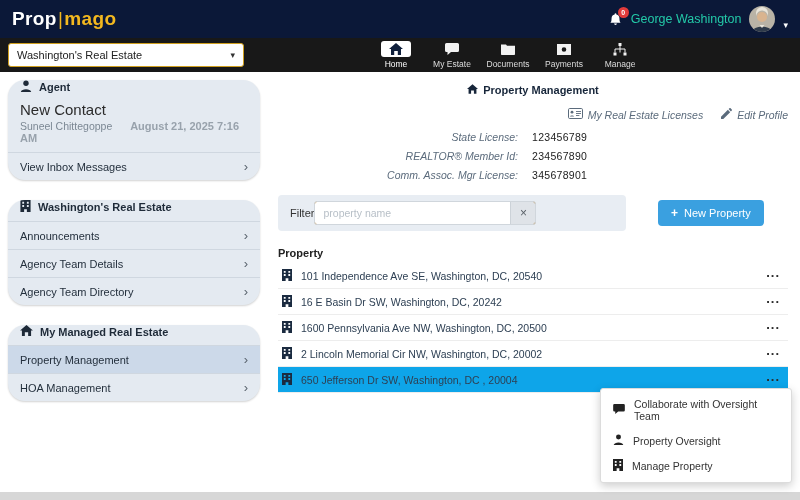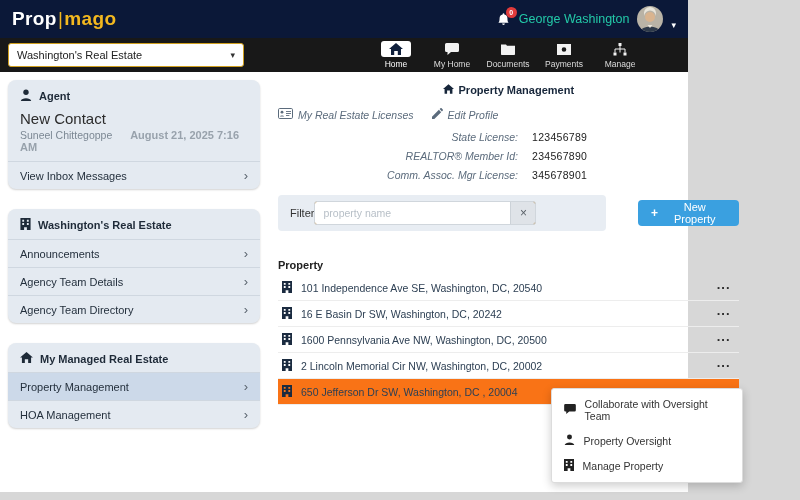--- a/index.html
+++ b/index.html
@@ -1,20 +1,20 @@
 <!DOCTYPE html>
 <html><head>
 <meta charset="utf-8">
 <style>
   * { box-sizing: border-box; }
   body {
     margin: 0; width: 800px; height: 500px; overflow: hidden;
     background: #d7d7d7; font-family: "Liberation Sans", sans-serif;
   }
-  .page { width: 688px; height: 492px; background: #fff; }
+  .page { width: 800px; height: 492px; background: #fff; }
 
   
   .topbar { height: 38px; background: #0b1838; display: flex; align-items: center; padding: 0 12px; }
   .logo { font-size: 19px; font-weight: bold; letter-spacing: .4px; }
   .logo .lp { color: #fff; }
   .logo .pipe { color: #f3b81f; margin: 0 1px; font-weight: normal; }
   .logo .lm { color: #f3b81f; }
   .user-area { margin-left: auto; display: flex; align-items: center; gap: 8px; }
   .bell { position: relative; display: inline-flex; cursor: pointer; }
   .badge { position: absolute; top: -5px; right: -6px; background: #e23b3b; color: #fff; font-size: 7px;
@@ -32,60 +32,60 @@
   .nav-items { position: absolute; left: 372px; top: 0; height: 100%; display: flex; align-items: center; gap: 8px; }
   .nav-item { display: flex; flex-direction: column; align-items: center; justify-content: center; gap: 2px; min-width: 48px; cursor: pointer; }
   .nav-item .nicon { height: 16px; display: flex; align-items: center; color: #f2f2f2; }
   .nav-item.active .nicon { background: #fff; color: #10203c; border-radius: 3px; padding: 2px 8px; }
   .nlabel { font-size: 8.5px; color: #ddd; }
   .nav-item.active .nlabel { color: #fff; }
 
   
   .content { display: flex; background: #fff; height: 420px; padding: 8px 8px 0; gap: 18px; }
   .sidebar { width: 252px; display: flex; flex-direction: column; gap: 20px; flex-shrink: 0; }
-  .card { background: #e4eaf1; border-radius: 8px; box-shadow: 0 1px 2px rgba(0,0,0,.18); overflow: hidden; padding-top: 9px; }
+  .card { background: #e4eaf1; border-radius: 17px; box-shadow: 0 1px 2px rgba(0,0,0,.18); overflow: hidden; }
   .card-title { display: flex; align-items: center; gap: 7px; padding: 0 12px 7px; font-size: 11px; font-weight: bold; color: #1e2a38; }
   .card-sub { padding: 0 12px; font-size: 15px; color: #2b2b2b; margin-bottom: 2px; }
   .card-meta { padding: 0 12px 8px; font-size: 10.5px; color: #7c8894; }
   .card-meta .ts { font-size: 11px; color: #98a2ac; margin-left: 15px; font-weight: bold; }
   .card-row { display: flex; align-items: center; justify-content: space-between; padding: 7px 12px;
               font-size: 11px; color: #24303d; border-top: 1px solid #cfd7e0; cursor: pointer; }
   .card-row .chev { color: #5a646e; font-size: 13px; line-height: 1; }
   .card-row.active { background: #ccd9e9; }
 
   .main { flex: 1; position: relative; padding-right: 4px; }
   .breadcrumb { display: flex; align-items: center; justify-content: center; gap: 5px; font-size: 11px;
                 font-weight: bold; color: #17263a; margin: 4px 0 12px; }
-  .license-links { display: flex; align-items: center; gap: 18px; font-size: 10.5px; font-style: italic; color: #5b6b7c; margin-bottom: 10px; }
+  .license-links { display: flex; align-items: center; gap: 18px; font-size: 10.5px; font-style: italic; color: #5b6b7c; margin-bottom: 10px; justify-content: flex-end; }
   .llink { display: flex; gap: 5px; align-items: center; cursor: pointer; }
   .lrow { display: flex; align-items: center; margin-bottom: 7px; font-size: 10.5px; }
   .llabel { width: 240px; text-align: right; font-style: italic; color: #5b6b7c; }
   .lvalue { margin-left: 14px; color: #222; letter-spacing: .3px; }
 
   .filter-row { display: flex; align-items: center; margin-top: 14px; }
   .filter-box { background: #e8edf3; border-radius: 4px; height: 36px; width: 348px; display: flex;
                 align-items: center; padding: 0 12px; justify-content: flex-start; }
   .filter-label { font-size: 11px; color: #333; }
   .input-group { display: flex; width: 222px; height: 24px; border-radius: 3px; overflow: hidden;
                  border: 1px solid #d0d6dc; background: #a16207; }
   .filter-input { flex: 1; border: 0; outline: none; font-size: 10.5px; padding: 0 8px; color: #333; font-family: inherit; }
   .filter-input::placeholder { color: #b7bfc7; }
   .clear-btn { width: 25px; background: #dfe3e8; border-left: 1px solid #ccd2d8; display: flex; align-items: center;
                justify-content: center; color: #5a6168; font-size: 12px; cursor: pointer; }
   .new-prop-btn { margin-left: 32px; background: #3aa0e0; border: none; color: #fff; height: 26px; padding: 0 13px;
                   border-radius: 4px; font-size: 11px; display: flex; align-items: center; gap: 6px; cursor: pointer; font-family: inherit; }
   .plus { font-weight: bold; font-size: 12px; line-height: 1; }
 
-  .list-header { font-size: 11px; font-weight: bold; color: #222; margin: 28px 0 4px; }
+  .list-header { font-size: 11px; font-weight: bold; color: #222; margin: 16px 0 4px; }
   .prow { display: flex; align-items: center; gap: 9px; height: 26px; border-bottom: 1px solid #ededed;
           font-size: 10.5px; color: #2e4054; padding: 0 4px; cursor: pointer; }
   .prow svg { color: #1b2b40; flex-shrink: 0; }
   .more-btn { margin-left: auto; color: #2b2b2b; font-size: 13px; font-weight: bold; letter-spacing: 1px;
               cursor: pointer; padding: 0 4px 6px; }
-  .prow.selected { background: #f97316; }
+  .prow.selected { background: #0ea5e9; }
 
   .ctx-menu { position: absolute; right: 0; top: 308px; width: 192px; background: #fff; border: 1px solid #dcdcdc;
               border-radius: 3px; box-shadow: 0 3px 10px rgba(0,0,0,.2); padding: 3px 0; z-index: 10; }
   .ctx-item { display: flex; align-items: center; gap: 9px; padding: 6px 12px; font-size: 10.5px; color: #333; cursor: pointer; }
   .ctx-item svg { color: #222; }
 </style>
 </head>
 <body>
 
 <div class="page">
@@ -128,21 +128,21 @@
             </svg>
           </span>
         <span class="nlabel">Home</span>
       </div>
       <div class="nav-item">
         <span class="nicon">
             <svg width="14" height="12" viewBox="0 0 14 12" fill="currentColor">
               <path d="M1.5 0h11A1.5 1.5 0 0 1 14 1.5v6A1.5 1.5 0 0 1 12.5 9H6l-3.5 3V9h-1A1.5 1.5 0 0 1 0 7.5v-6A1.5 1.5 0 0 1 1.5 0z"></path>
             </svg>
           </span>
-        <span class="nlabel">My Home</span>
+        <span class="nlabel">My Estate</span>
       </div>
       <div class="nav-item">
         <span class="nicon">
             <svg width="14" height="12" viewBox="0 0 14 12" fill="currentColor">
               <path d="M0 1.5h5l1 1.3h8V11c0 .6-.4 1-1 1H1c-.6 0-1-.4-1-1V1.5z"></path>
             </svg>
           </span>
         <span class="nlabel">Documents</span>
       </div>
       <div class="nav-item">

